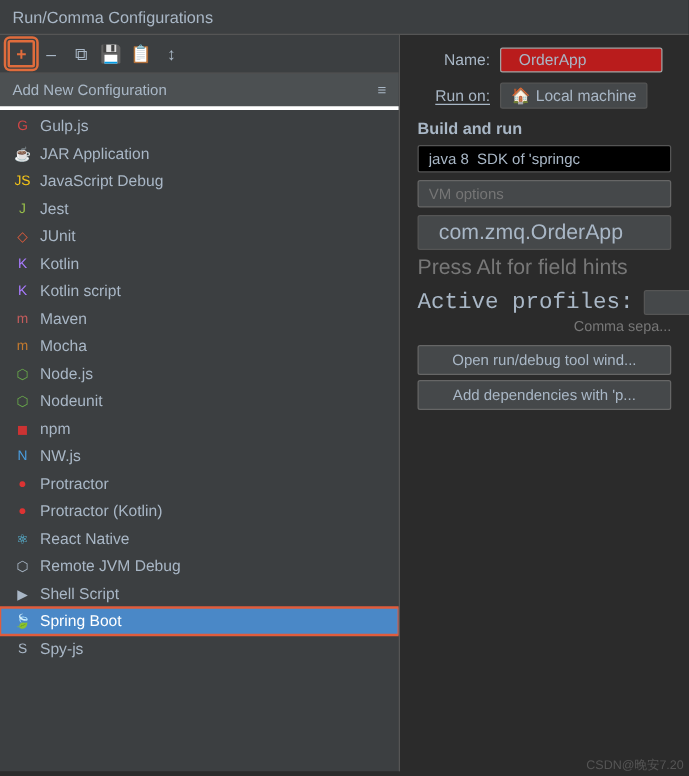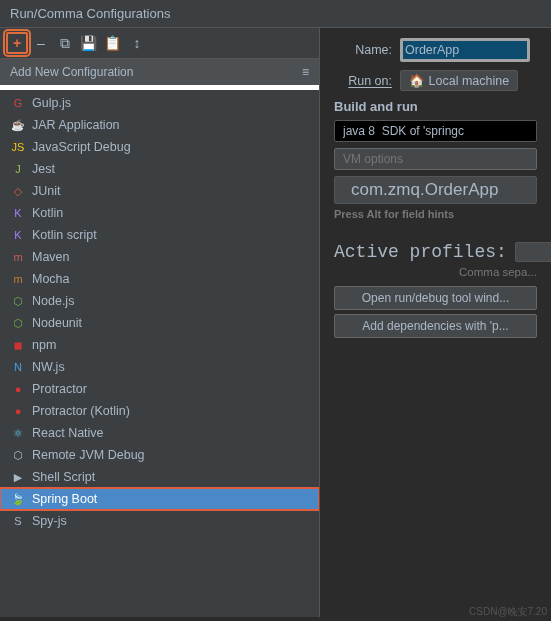--- a/index.html
+++ b/index.html
@@ -65,21 +65,21 @@
     }
 
     .add-new-config-panel {
       background: #4c5052;
       padding: 6px 10px;
       display: flex;
       justify-content: space-between;
       align-items: center;
       font-size: 12px;
       color: #a9b7c6;
-      border-bottom: 5px solid #ffffff;
+      border-bottom: 3px solid #ffffff;
     }
 
     .config-list {
       flex: 1;
       overflow-y: auto;
       padding: 2px 0;
     }
 
     .config-list::-webkit-scrollbar { width: 6px; }
     .config-list::-webkit-scrollbar-track { background: #3c3f41; }
@@ -134,25 +134,25 @@
       width: 58px;
       text-align: right;
       flex-shrink: 0;
     }
     .form-label.underline {
       text-decoration: underline;
       text-underline-offset: 2px;
     }
 
     .form-input {
-      background: #0c4a6e;
-      border: 3px solid #a3a3a3;
+      background: #b91c1c;
+      border: 1px solid #a3a3a3;
       color: #a9b7c6;
       font-size: 12.5px;
-      padding: 2px 2px;
+      padding: 2px 14px;
       border-radius: 2px;
       flex: 1;
     }
 
     .run-on-btn {
       display: flex;
       align-items: center;
       gap: 4px;
       background: #45484a;
       border: 1px solid #555;
@@ -206,23 +206,22 @@
       color: #a9b7c6;
       font-size: 17px;
       padding: 3px 16px;
       border-radius: 2px;
       width: 100%;
       margin-bottom: 4px;
     }
 
     .hint-text {
       color: #777;
-      font-size: 11px;
-      margin-bottom: 22px;
-      font-weight: bold;
+      font-size: 17px;
+      margin-bottom: 8px;
     }
 
     .profiles-row {
       display: flex;
       align-items: center;
       gap: 8px;
       margin-bottom: 4px;
     }
 
     .profiles-label {

